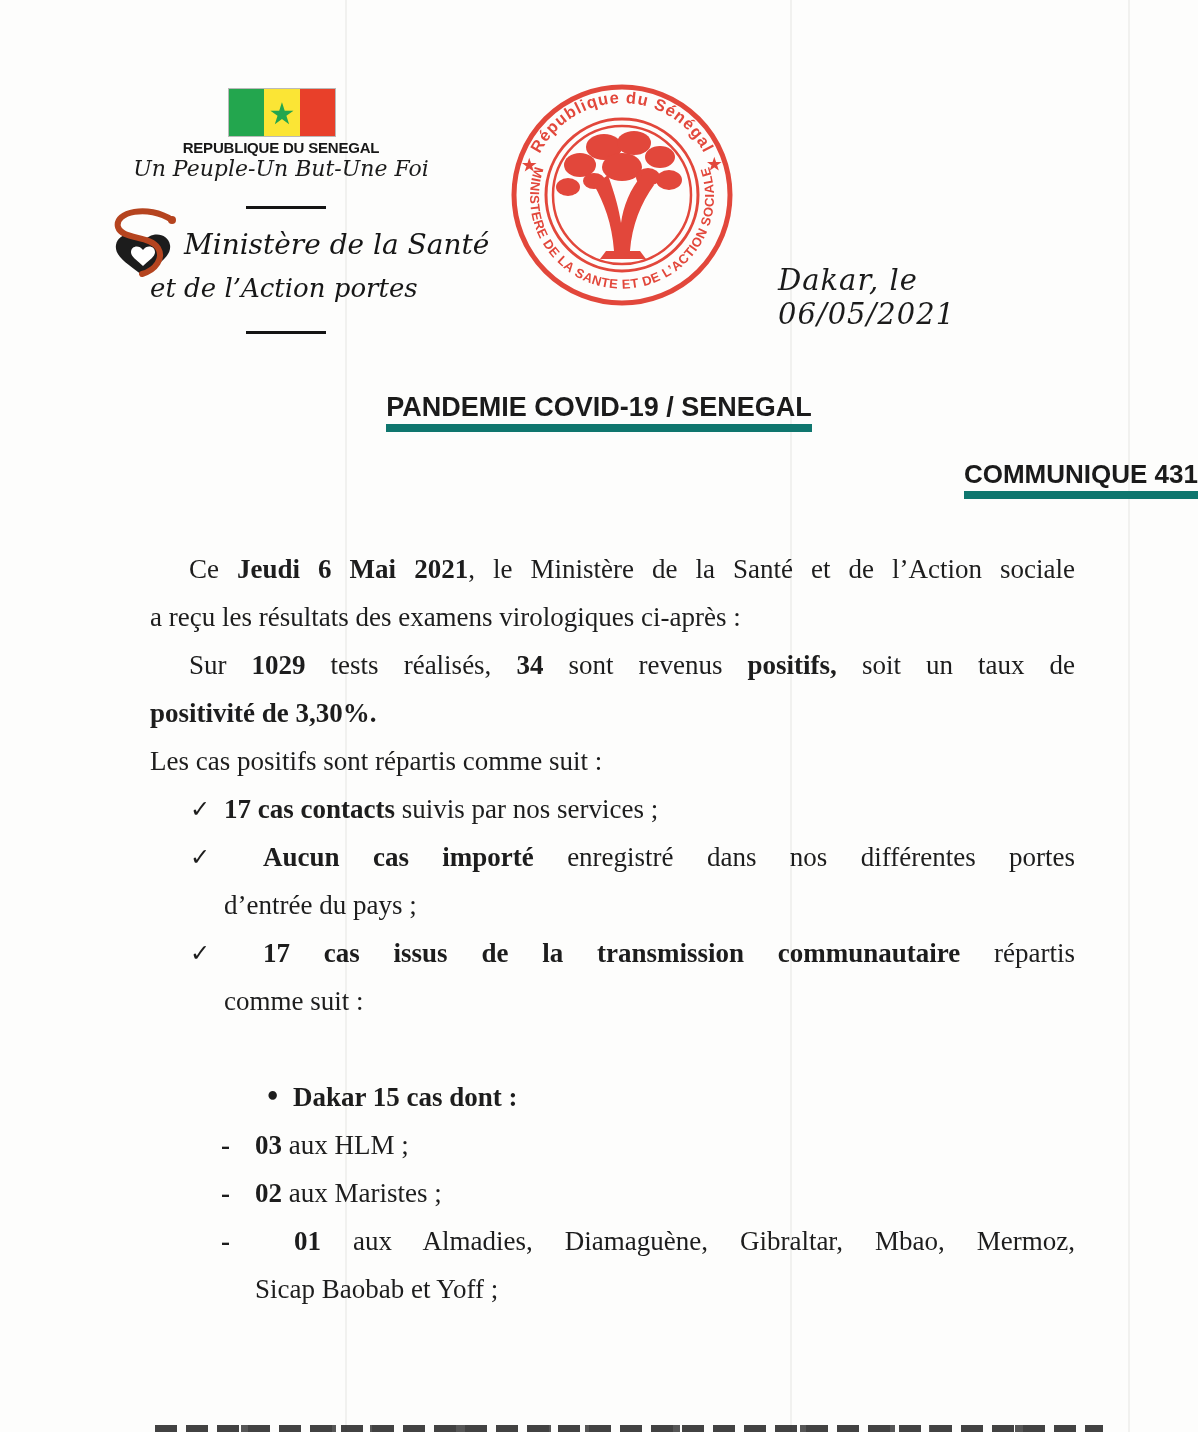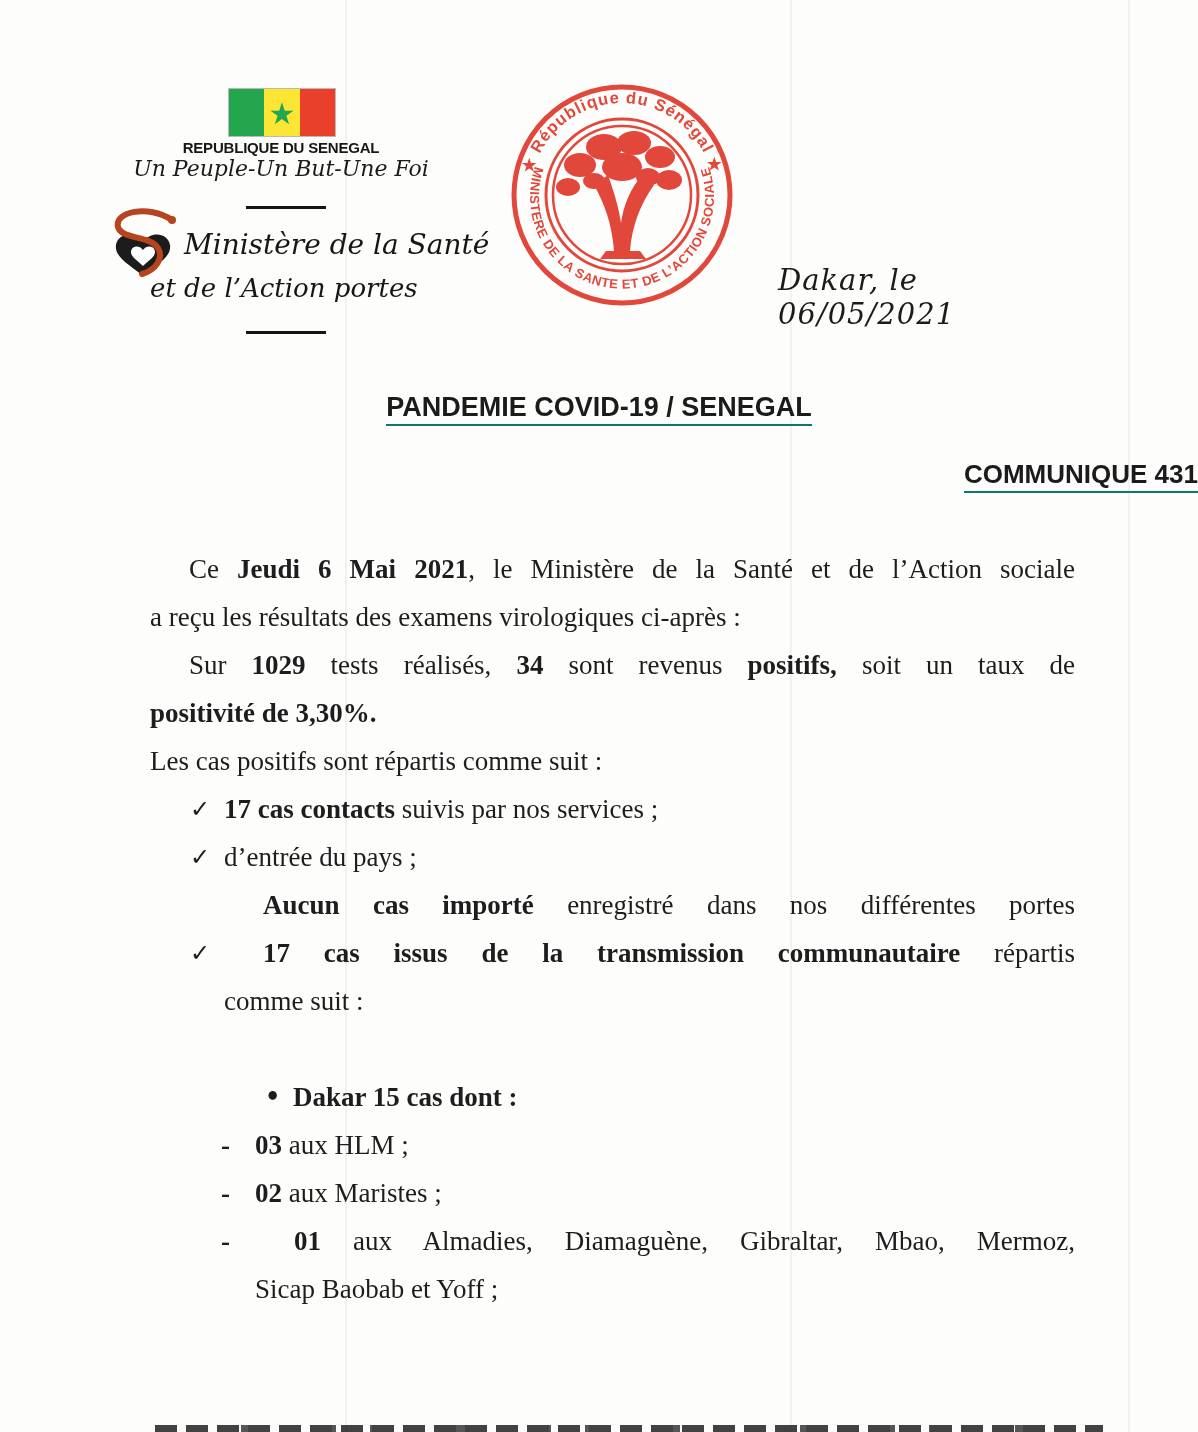--- a/index.html
+++ b/index.html
@@ -39,21 +39,21 @@
 
   .stamp{position:absolute;left:510px;top:83px;width:224px;height:224px;opacity:.93;}
   .stamp text{font-family:"Liberation Sans",sans-serif;font-weight:bold;fill:#e03a2d;}
 
   .place-date{position:absolute;left:778px;top:228px;width:300px;
     font-family:"DejaVu Serif",serif;font-style:italic;font-size:29px;letter-spacing:1px;color:#1b1b1b;margin-top:35px;}
 
   
   .doc-title{position:absolute;top:392px;left:0;width:100%;text-align:center;
     font-family:"Liberation Sans",sans-serif;font-weight:bold;font-size:27px;color:#1b1b1b;}
-  .doc-title .ul, .doc-subtitle .ul{display:inline-block;border-bottom:2px solid #0f766e;padding-bottom:1px;}
+  .doc-title .ul, .doc-subtitle .ul{display:inline-block;border-bottom:8px solid #0f766e;padding-bottom:1px;}
   .doc-subtitle{position:absolute;top:459px;left:0;width:100%;text-align:right;
     font-family:"Liberation Sans",sans-serif;font-weight:bold;font-size:26px;color:#1b1b1b;}
 
   
   .body{position:absolute;left:150px;top:545px;width:925px;font-size:27px;line-height:48px;}
   .line{text-align:left;}
   .jline{text-align:justify;text-align-last:justify;margin-left:39px;}
   strong{font-weight:bold;}
 
   .check-row{display:flex;}
@@ -156,22 +156,22 @@
     <div class="line">Les cas positifs sont répartis comme suit :</div>
 
     <div class="check-row">
       <span class="check-mark">✓</span>
       <span class="check-text line"><strong>17 cas contacts</strong><span> suivis par nos services ;</span></span>
     </div>
 
     <div class="check-row">
       <span class="check-mark">✓</span>
       <span class="check-text">
+        <span class="line jline" style="display:block;"><strong>Aucun cas importé</strong><span> enregistré dans nos différentes portes</span></span>
         <span class="line" style="display:block;">d’entrée du pays ;</span>
-        <span class="line jline" style="display:block;"><strong>Aucun cas importé</strong><span> enregistré dans nos différentes portes</span></span>
       </span>
     </div>
 
     <div class="check-row">
       <span class="check-mark">✓</span>
       <span class="check-text">
         <span class="line jline" style="display:block;"><strong>17 cas issus de la transmission communautaire</strong><span> répartis</span></span>
         <span class="line" style="display:block;">comme suit :</span>
       </span>
     </div>

